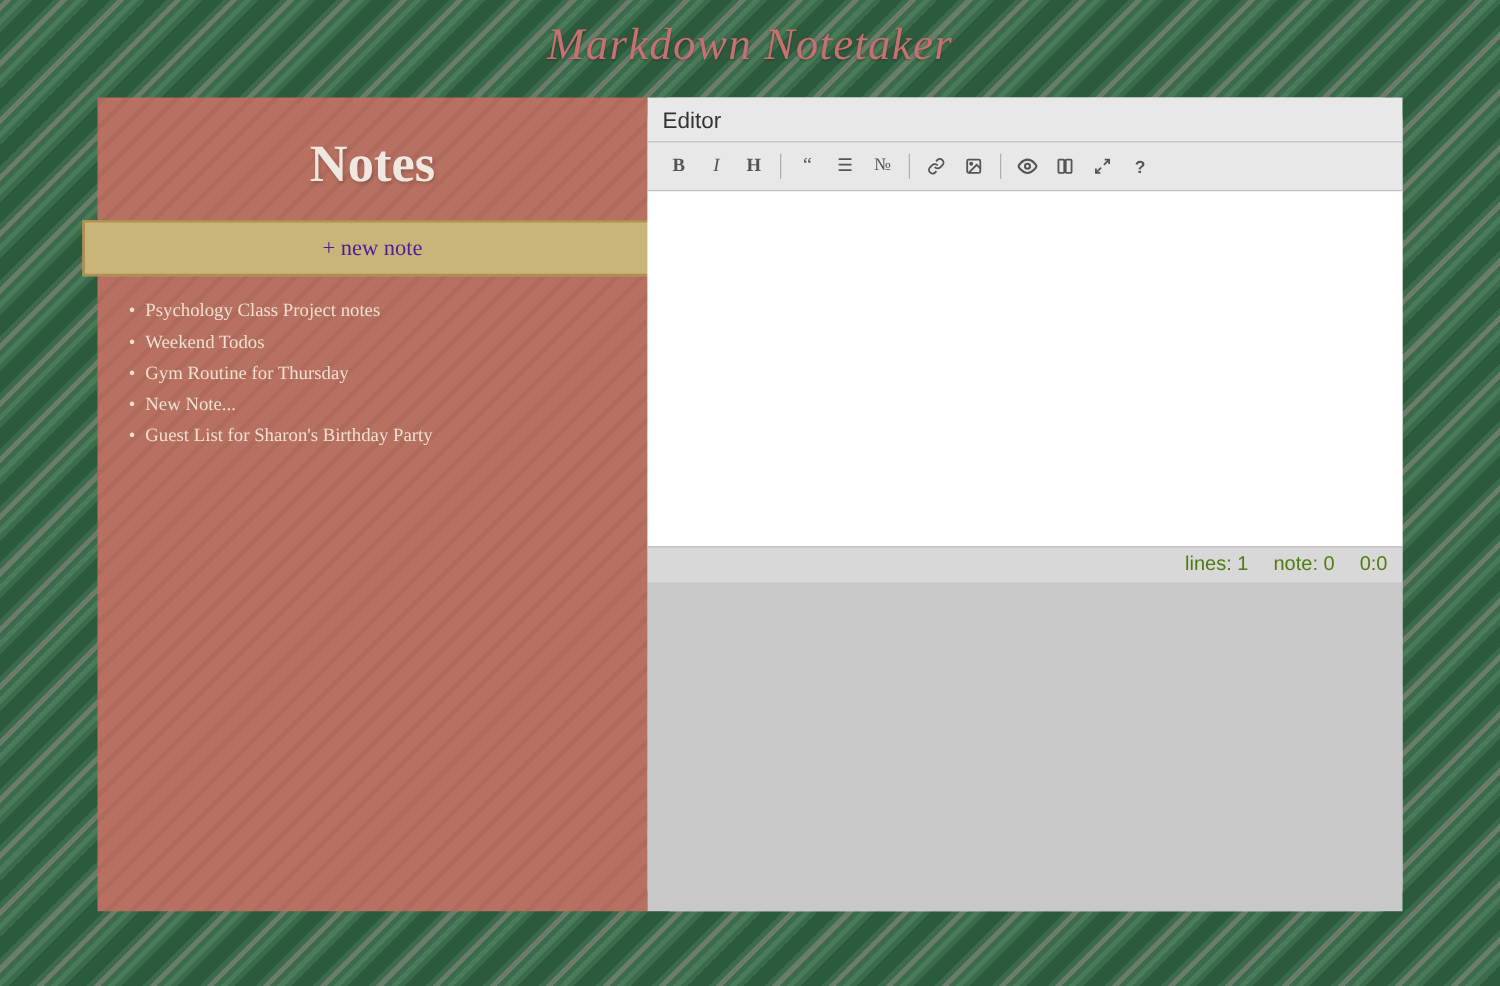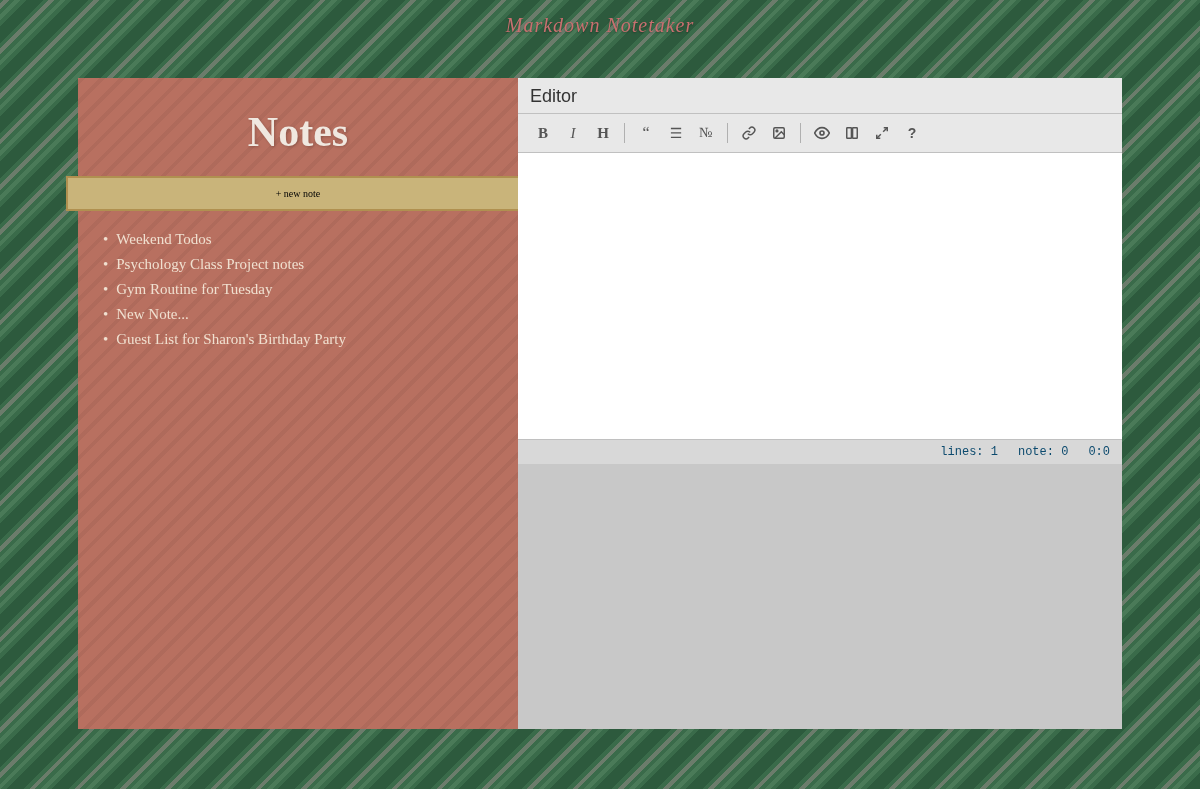--- a/index.html
+++ b/index.html
@@ -34,21 +34,21 @@
       );
     }
 
     
     .app-title {
       position: absolute;
       top: 14px;
       left: 0;
       right: 0;
       text-align: center;
-      font-size: 20px;
+      font-size: 36px;
       font-style: italic;
       color: #c87070;
       letter-spacing: 1px;
       z-index: 10;
       text-shadow: 0 1px 2px rgba(0,0,0,0.3);
     }
 
     
     .main-container {
       position: absolute;
@@ -85,22 +85,22 @@
       margin-bottom: 20px;
       margin-top: 10px;
       text-shadow: 1px 1px 3px rgba(0,0,0,0.2);
     }
 
     .new-note-btn {
       width: 464px;
       padding: 10px 20px;
       background: #c9b47a;
       border: 2px solid #b09050;
-      color: #000000;
-      font-size: 10px;
+      color: #4c1d95;
+      font-size: 18px;
       text-align: center;
       cursor: pointer;
       margin-bottom: 16px;
       font-family: Georgia, serif;
     }
 
     .notes-list {
       width: 390px;
       list-style: none;
       padding: 0;
@@ -175,23 +175,23 @@
       flex: 1;
       background: #ffffff;
       padding: 10px;
       overflow-y: auto;
     }
 
     .editor-statusbar {
       background: #d8d8d8;
       border-top: 1px solid #c0c0c0;
       padding: 5px 12px;
-      font-size: 12px;
-      color: #0c4a6e;
-      font-family: Liberation Mono, monospace;
+      font-size: 16px;
+      color: #4d7c0f;
+      font-family: Liberation Sans, sans-serif;
       display: flex;
       justify-content: flex-end;
       gap: 20px;
     }
 
     .editor-preview {
       flex: 1;
       background: #c8c8c8;
       min-height: 200px;
     }
@@ -202,23 +202,23 @@
 <div class="bg-stripes"></div>
 
 <div class="app-title">Markdown Notetaker</div>
 
 <div class="main-container">
 
   <div class="sidebar">
     <div class="sidebar-title">Notes</div>
     <button class="new-note-btn">+ new note</button>
     <ul class="notes-list">
+      <li>Psychology Class Project notes</li>
       <li>Weekend Todos</li>
-      <li>Psychology Class Project notes</li>
-      <li>Gym Routine for Tuesday</li>
+      <li>Gym Routine for Thursday</li>
       <li>New Note...</li>
       <li>Guest List for Sharon's Birthday Party</li>
     </ul>
   </div>
 
   <div class="editor-panel">
     <div class="editor-header">
       <span>Editor</span>
     </div>
     <div class="editor-toolbar">

